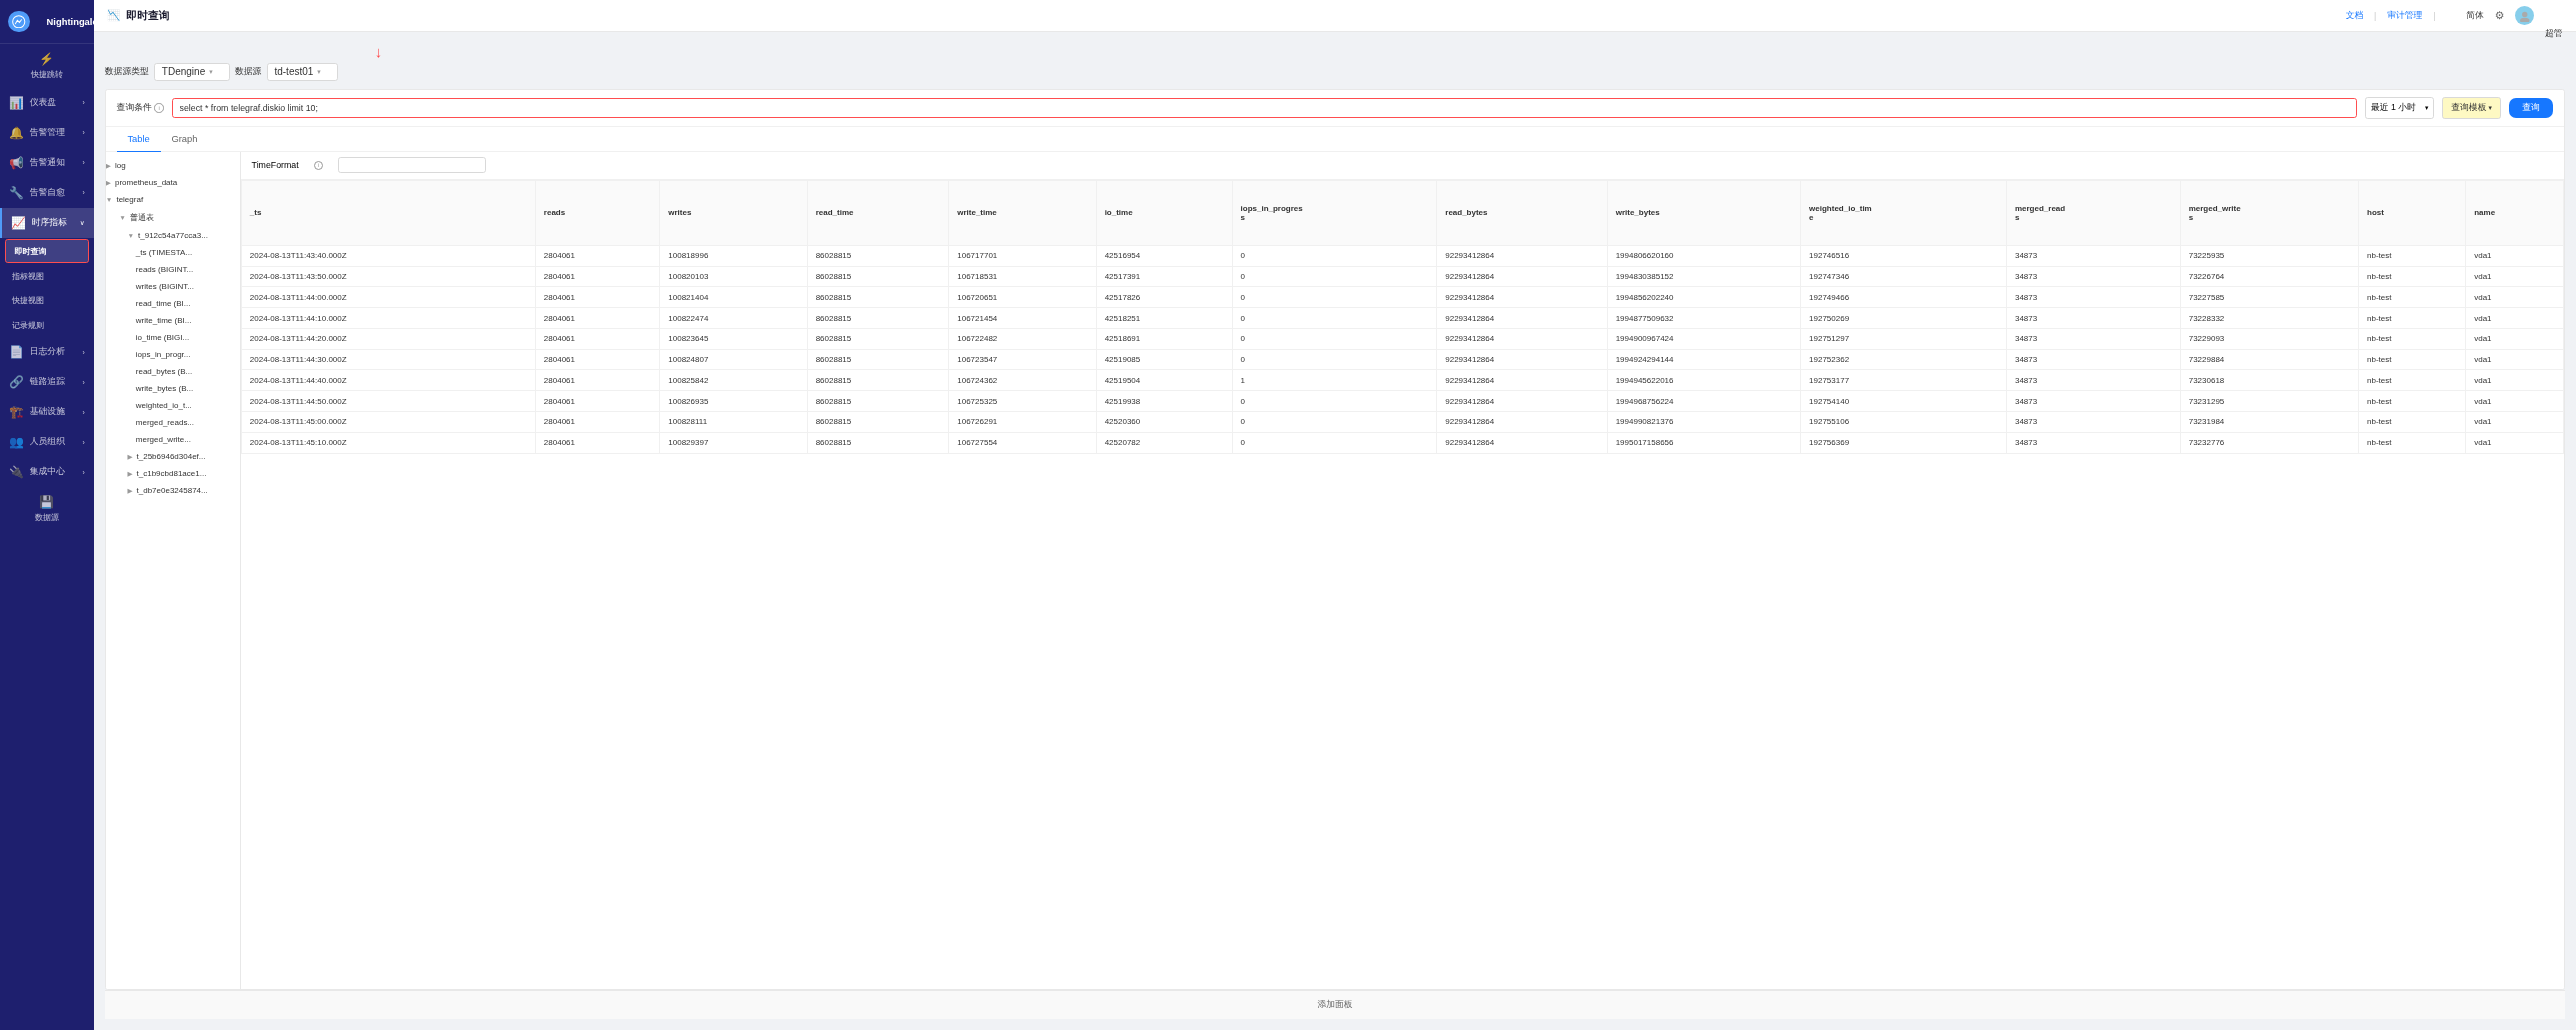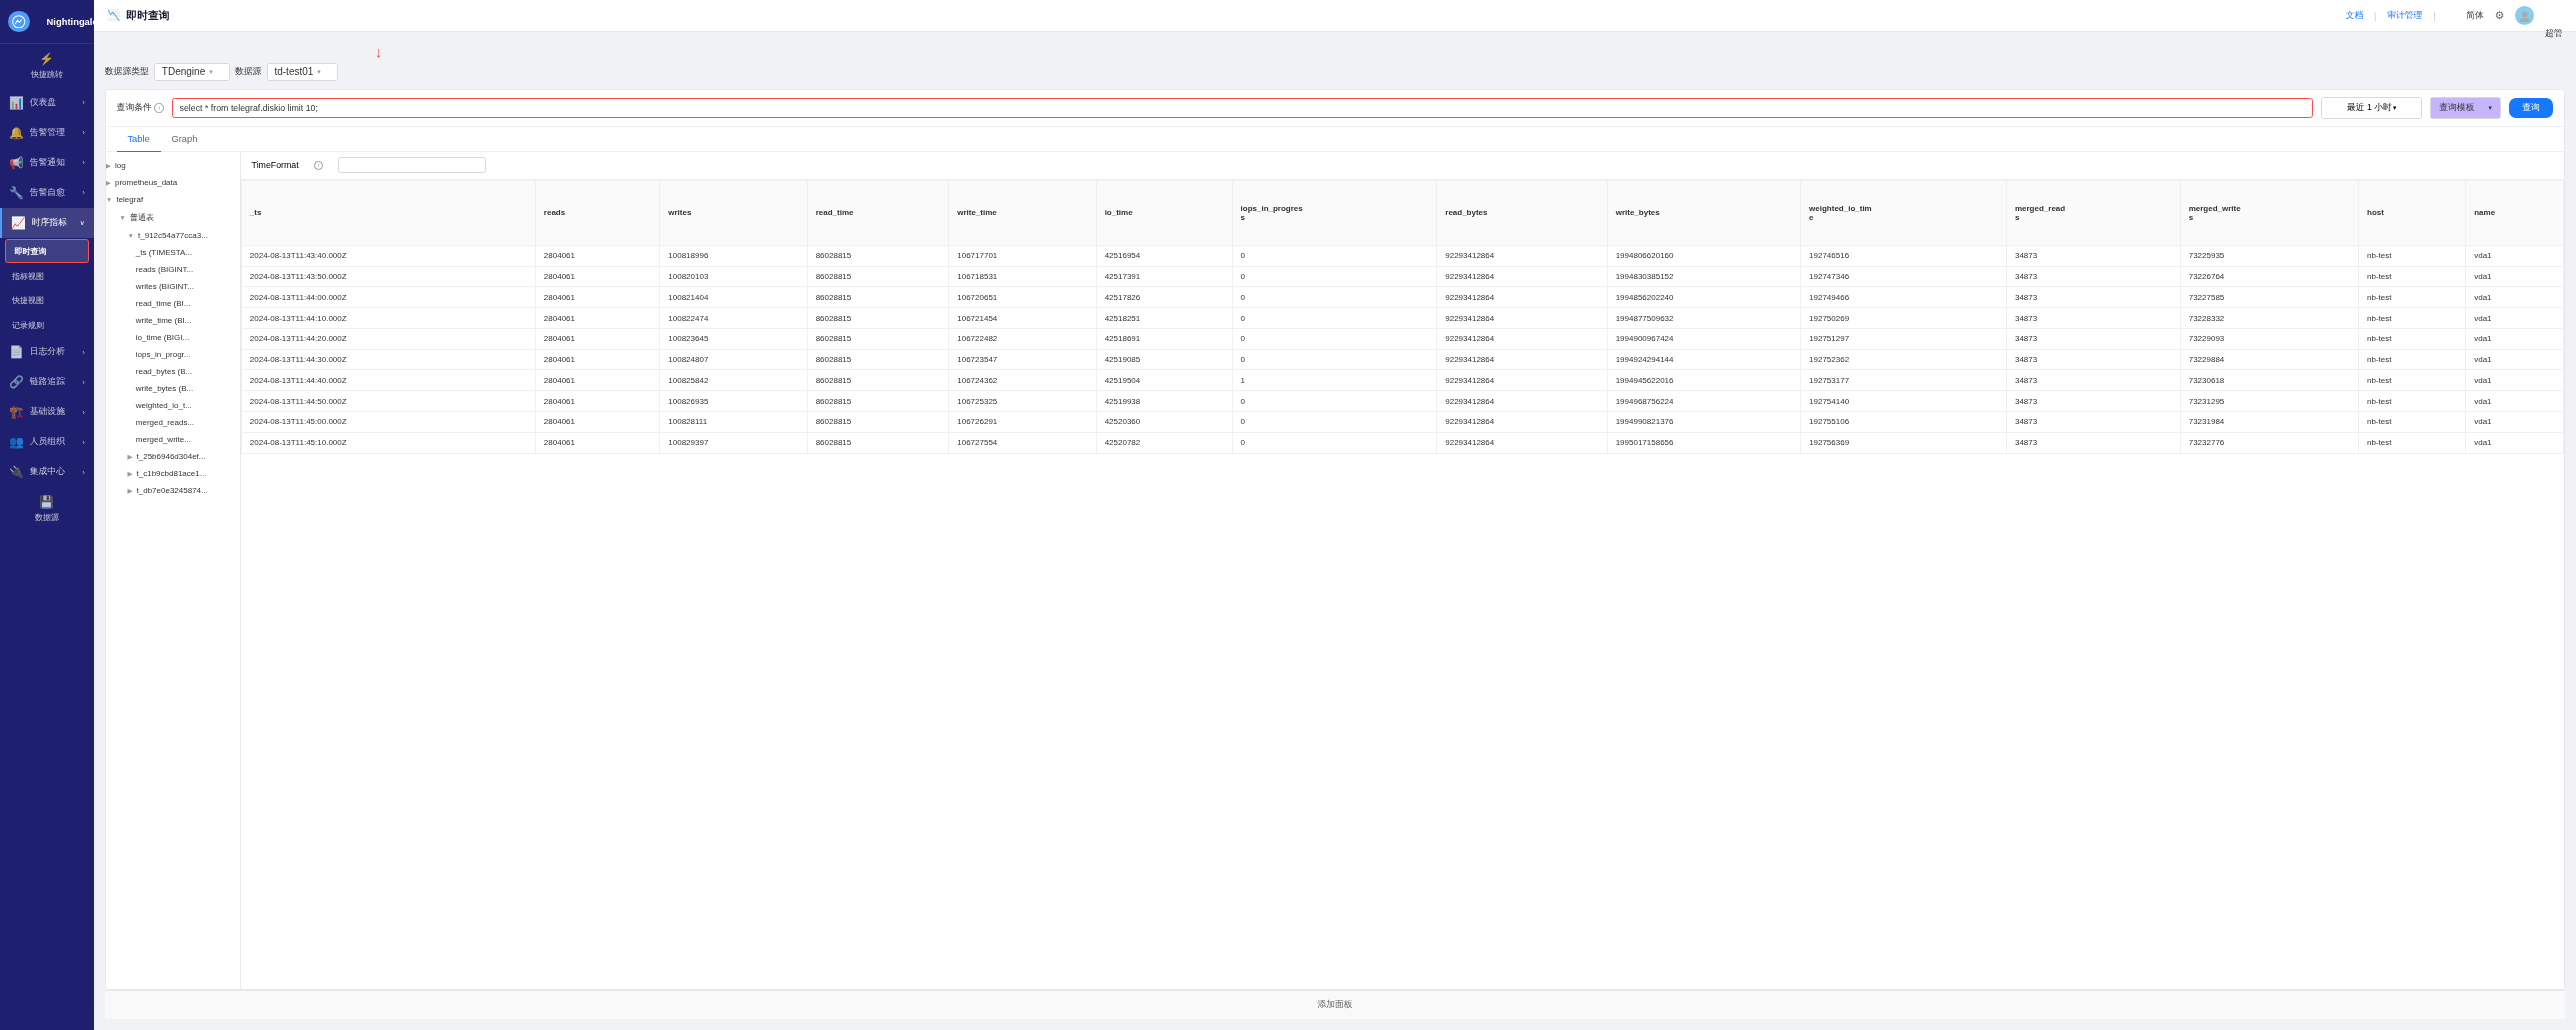--- a/index.html
+++ b/index.html
@@ -191,39 +191,39 @@
       border: 1.3px solid #ff4d4f;
       border-radius: 2.7px;
       padding: 4px 6.7px;
       font-size: 8.8px;
       color: #333;
       outline: none;
     }
     .time-select {
       border: 0.7px solid #d9d9d9;
       border-radius: 2.7px;
-      padding: 4px 25px;
+      padding: 4px 5px;
       font-size: 8.8px;
       background: #fff;
       cursor: pointer;
       display: flex;
       align-items: center;
-      gap: 1px;
+      gap: 9px;
       white-space: nowrap;
     }
     .template-btn {
       border: 0.7px solid #d9d9d9;
       border-radius: 2.7px;
       padding: 4px 8px;
       font-size: 8.8px;
-      background: #c4b5fd;
-      cursor: pointer;
-      display: flex;
-      align-items: center;
-      gap: 14px;
+      background: #fef9c3;
+      cursor: pointer;
+      display: flex;
+      align-items: center;
+      gap: 2px;
       white-space: nowrap;
       color: #333;
     }
     .query-btn {
       background: #1677ff;
       color: #fff;
       border: none;
       border-radius: 7px;
       padding: 4px 13.5px;
       font-size: 8.8px;

